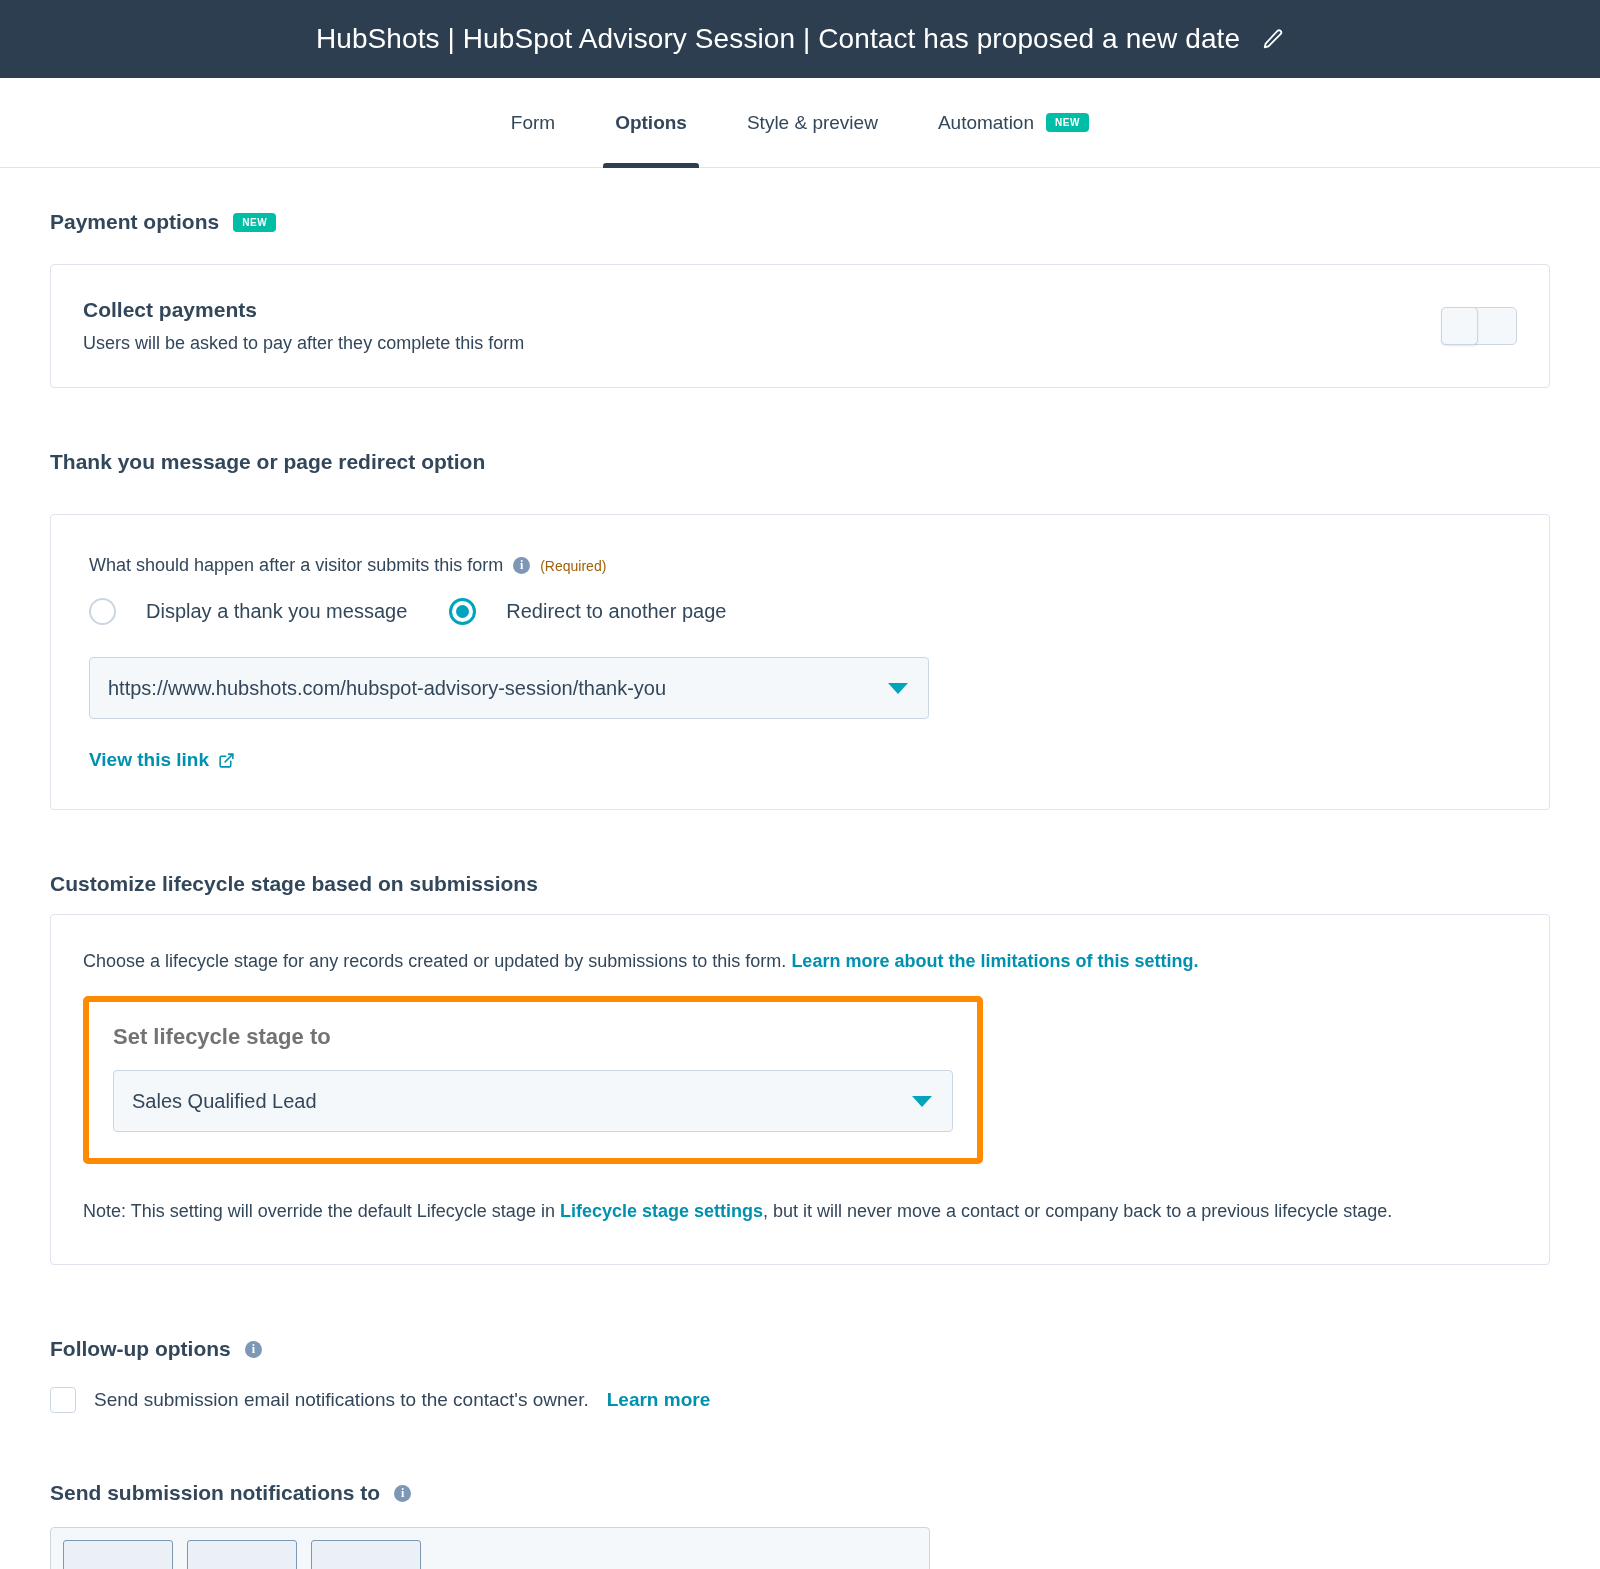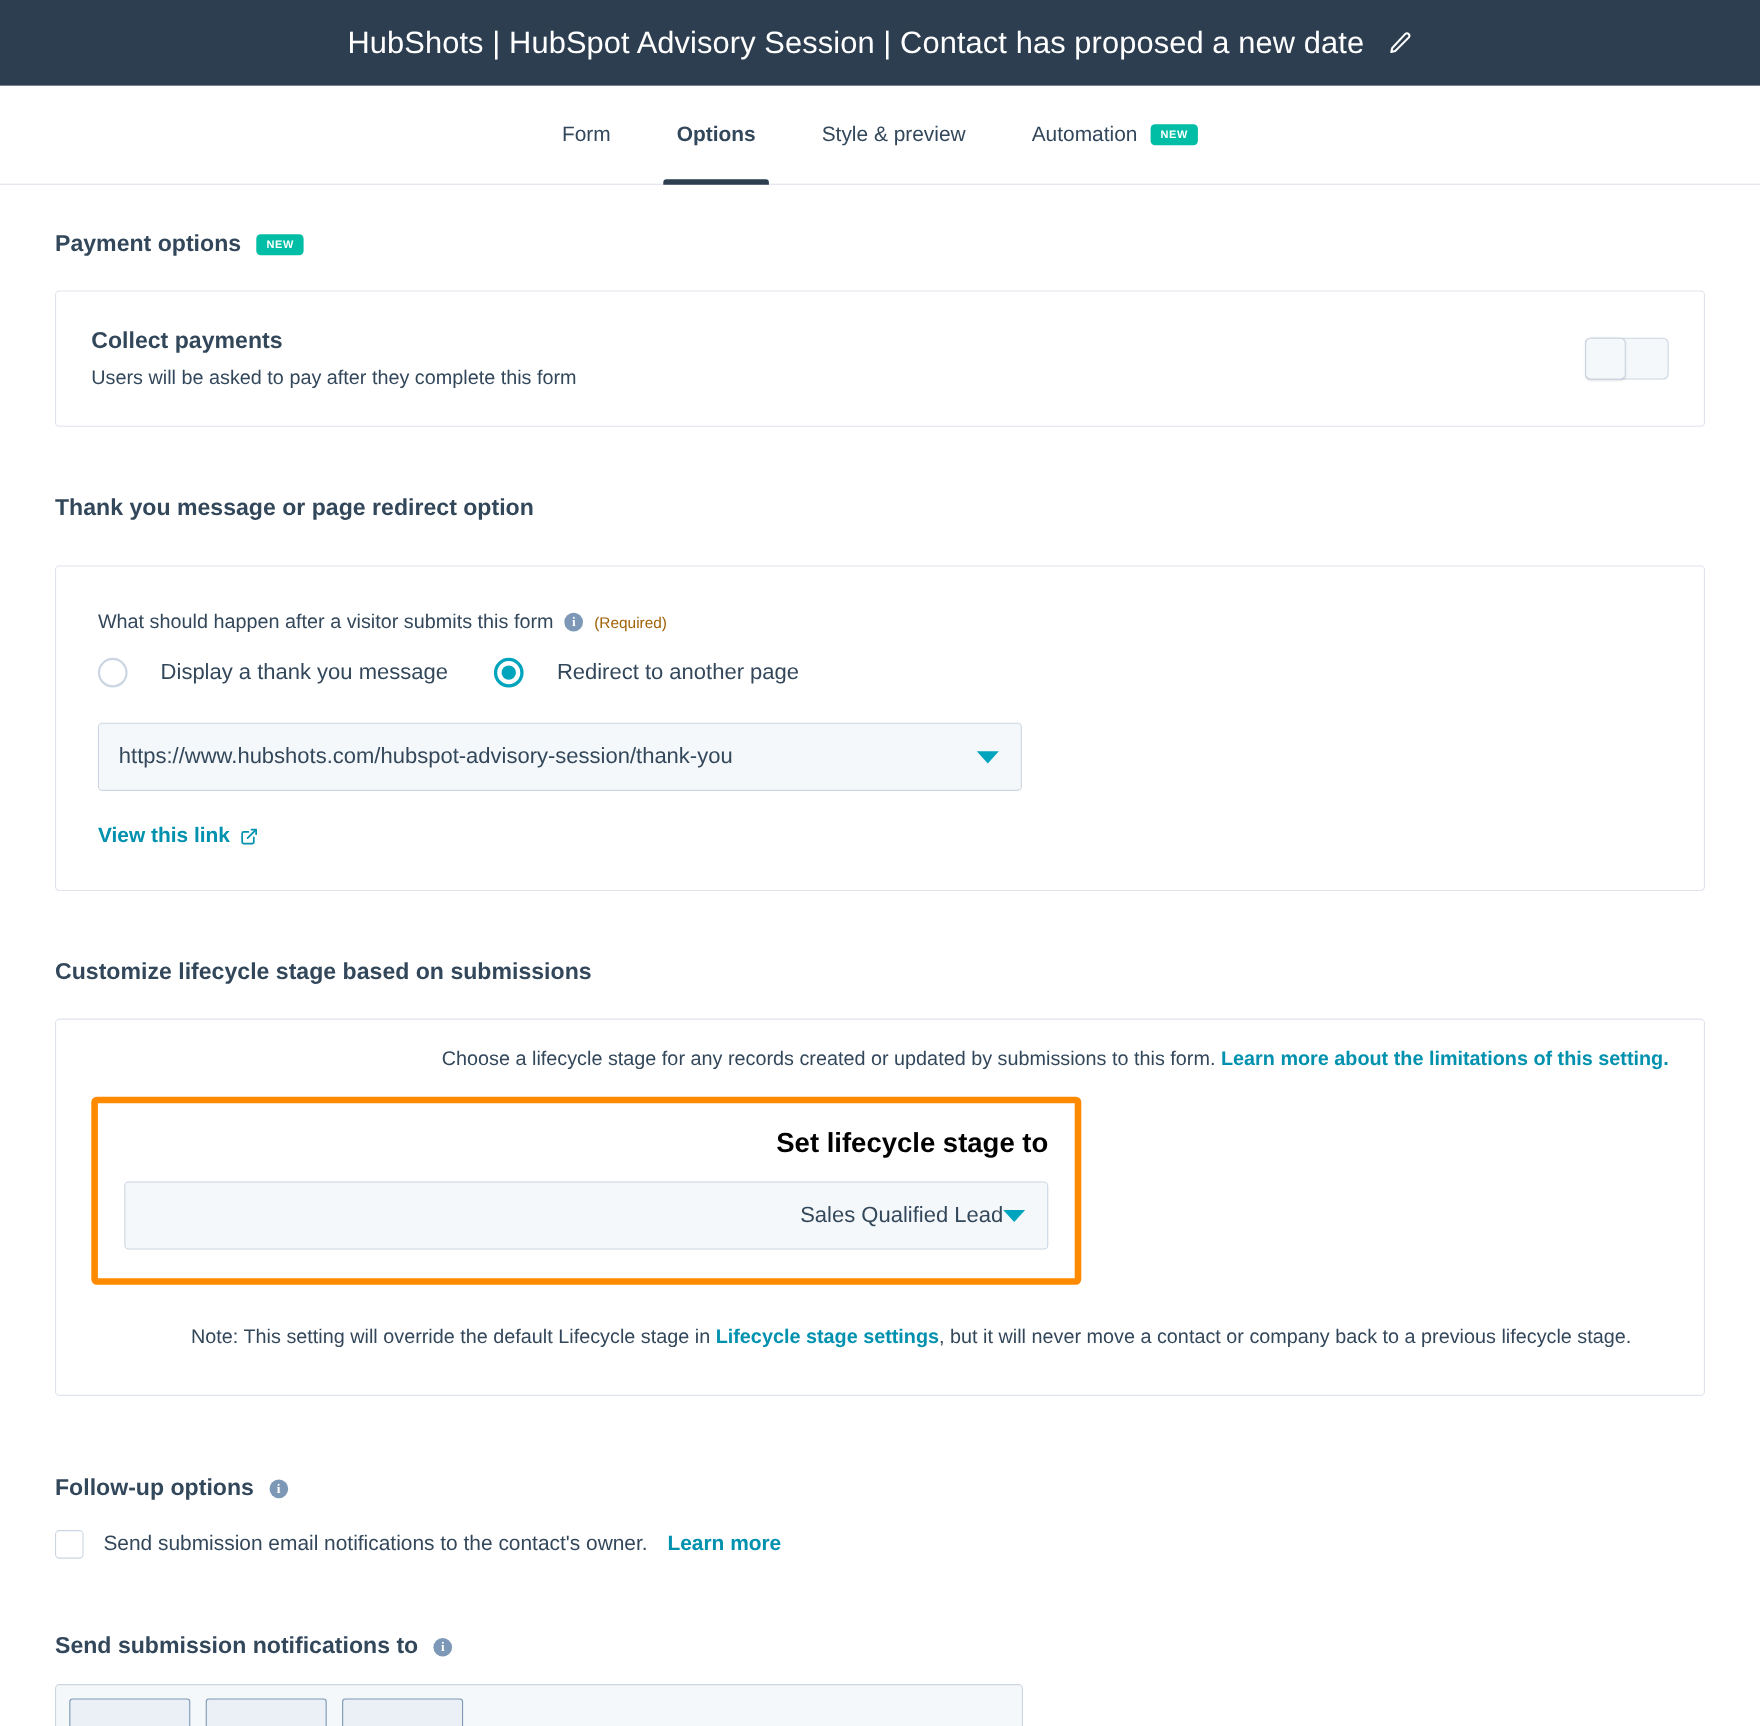--- a/index.html
+++ b/index.html
@@ -235,34 +235,33 @@
     margin-top: 30px;
     display: inline-flex;
     align-items: center;
     gap: 9px;
   }
   .ext-icon { display: inline-flex; }
 
   
   #lifecycle-section { margin-top: 62px; }
   #lifecycle-card {
-    margin-top: 30px;
-    padding: 22px 32px 36px;
-    text-align: right;
+    margin-top: 18px;
+    padding: 33px 32px 36px;
   }
   .body-text { font-size: 18px; color: #33475b; line-height: 1.45; }
 
   .highlight-box {
     margin-top: 22px;
     border: 6px solid #ff8a00;
     border-radius: 5px;
     width: 900px;
     padding: 22px 24px 26px;
   }
-  .hl-label { font-size: 25px; font-weight: 700; color: #000000; }
+  .hl-label { font-size: 22px; font-weight: 700; color: #737373; }
   .hl-select {
     margin-top: 20px;
     width: 100%;
     height: 62px;
     border: 1px solid #cbd6e2;
     border-radius: 4px;
     background: #f5f8fa;
     display: flex;
     align-items: center;
     padding: 0 20px 0 18px;

